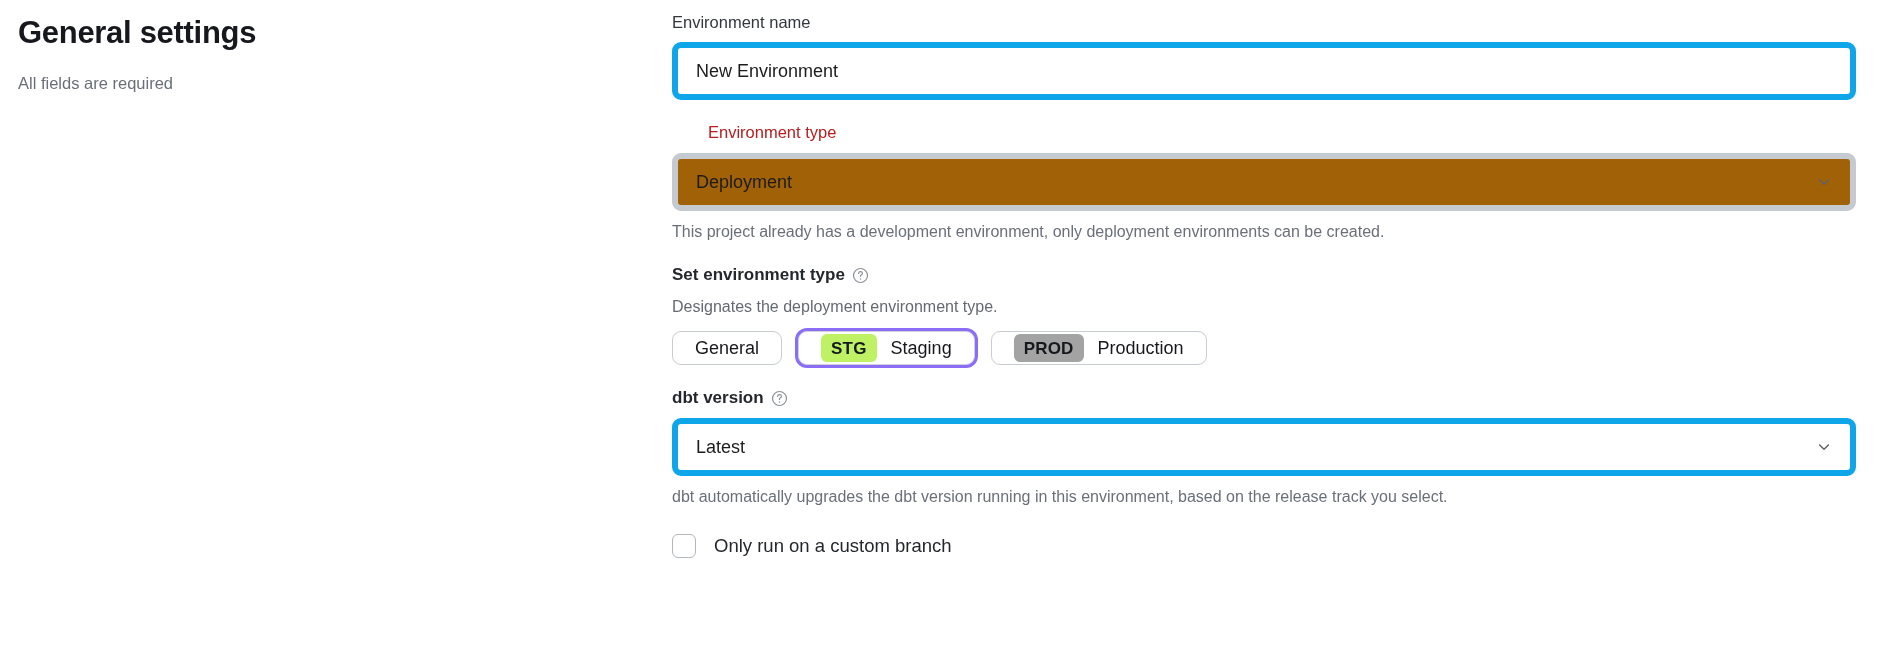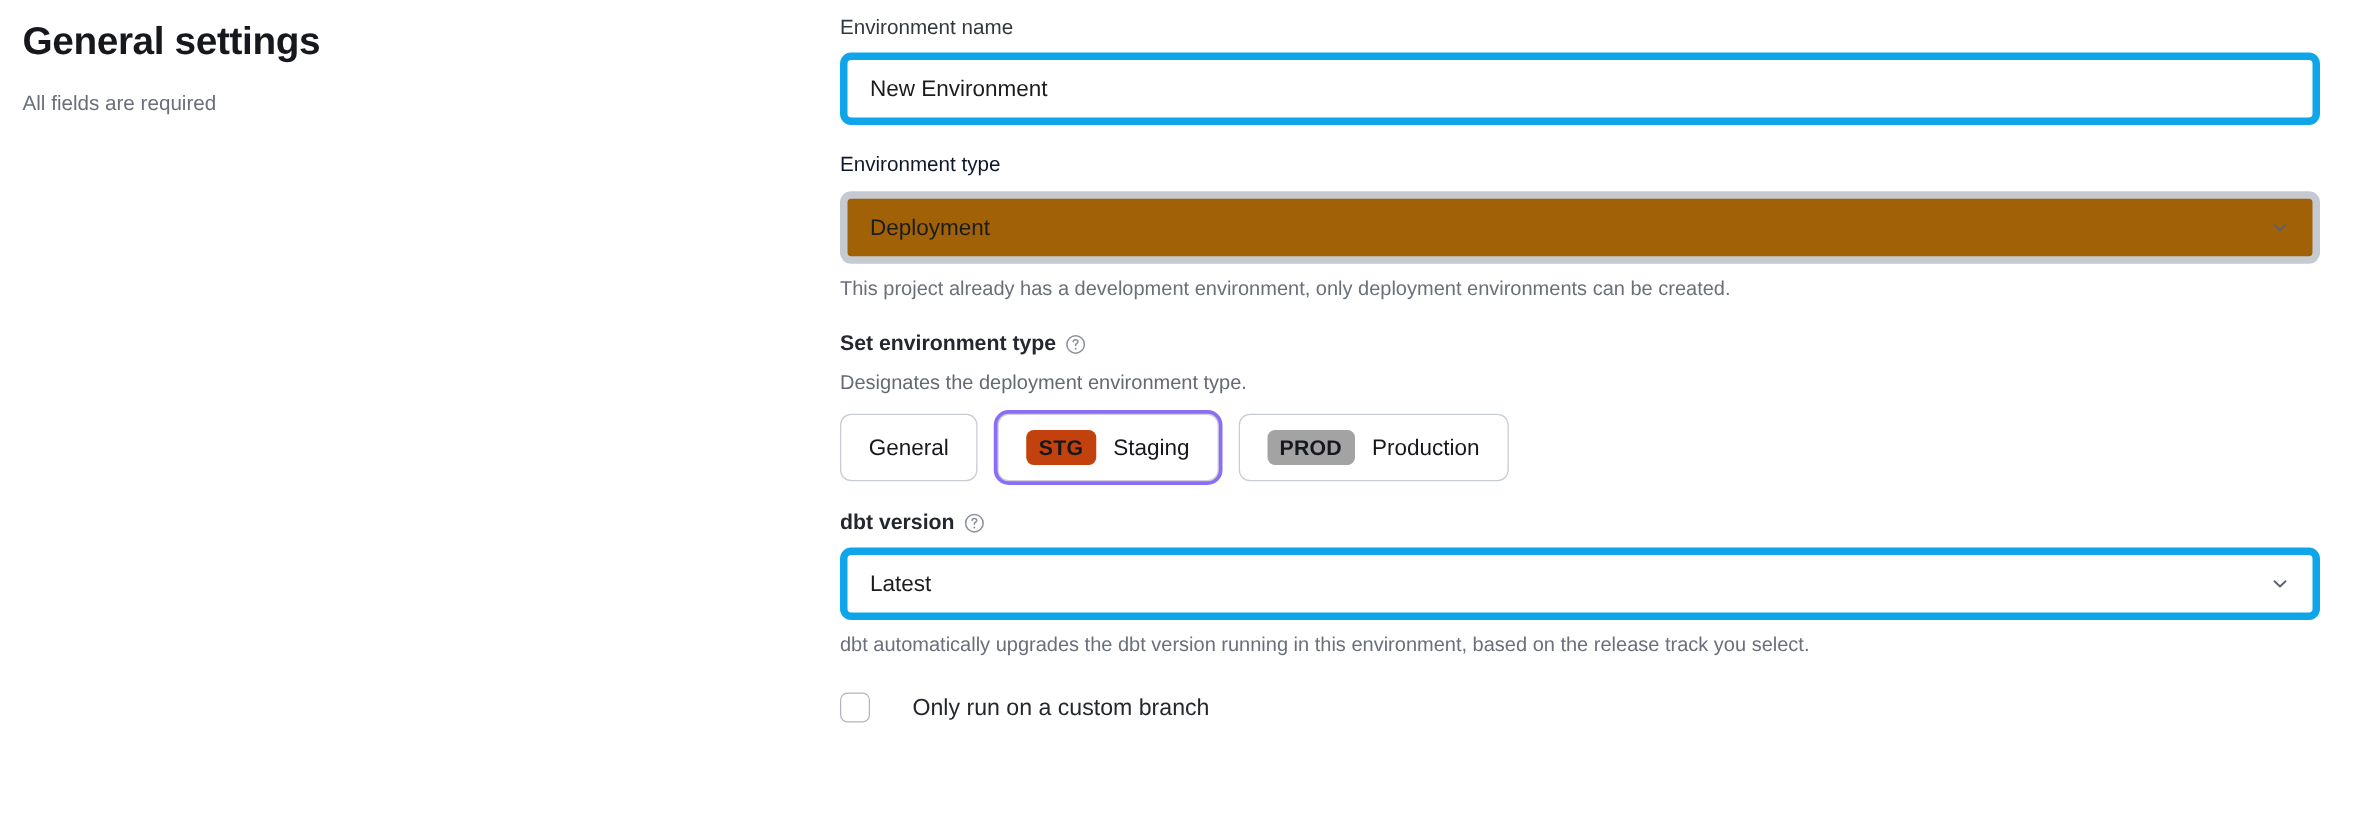--- a/index.html
+++ b/index.html
@@ -52,21 +52,22 @@
     width: 1184px;
   }
 
   .field-label {
     font-size: 16.5px;
     color: #33373f;
     line-height: 1.3;
     margin-bottom: 9px;
   }
   .field-label.disabled {
-    color: #0f172a;
+    color: #b91c1c;
+    margin-left: 36px;
   }
 
   .text-input,
   .select-input {
     box-sizing: border-box;
     width: 100%;
     height: 58px;
     border: 6px solid #0ea5e9;
     border-radius: 9px;
     background: #ffffff;
@@ -140,21 +141,21 @@
 
   
   .seg-group {
     display: flex;
     align-items: center;
     gap: 16px;
     margin-top: 14px;
   }
   .seg-btn {
     box-sizing: border-box;
-    height: 54px;
+    height: 34px;
     border: 1px solid #c8ccd3;
     border-radius: 9px;
     background: #ffffff;
     display: inline-flex;
     align-items: center;
     gap: 14px;
     padding: 0 22px;
     font-family: "Liberation Sans", sans-serif;
     font-size: 18px;
     color: #16181d;
@@ -175,28 +176,28 @@
     justify-content: center;
     height: 28px;
     padding: 0 10px;
     border-radius: 6px;
     font-size: 17px;
     font-weight: 700;
     letter-spacing: 0.2px;
     color: #15181c;
     line-height: 1;
   }
-  .seg-badge.stg { background: #c2410c; }
+  .seg-badge.stg { background: #bef264; }
   .seg-badge.prod { background: #a3a3a3; }
 
   
   .check-row {
     display: flex;
     align-items: center;
-    gap: 34px;
+    gap: 18px;
     margin-top: 26px;
   }
   .checkbox {
     box-sizing: border-box;
     width: 24px;
     height: 24px;
     border: 1px solid #b2b7bf;
     border-radius: 6px;
     background: #ffffff;
     flex: 0 0 auto;

